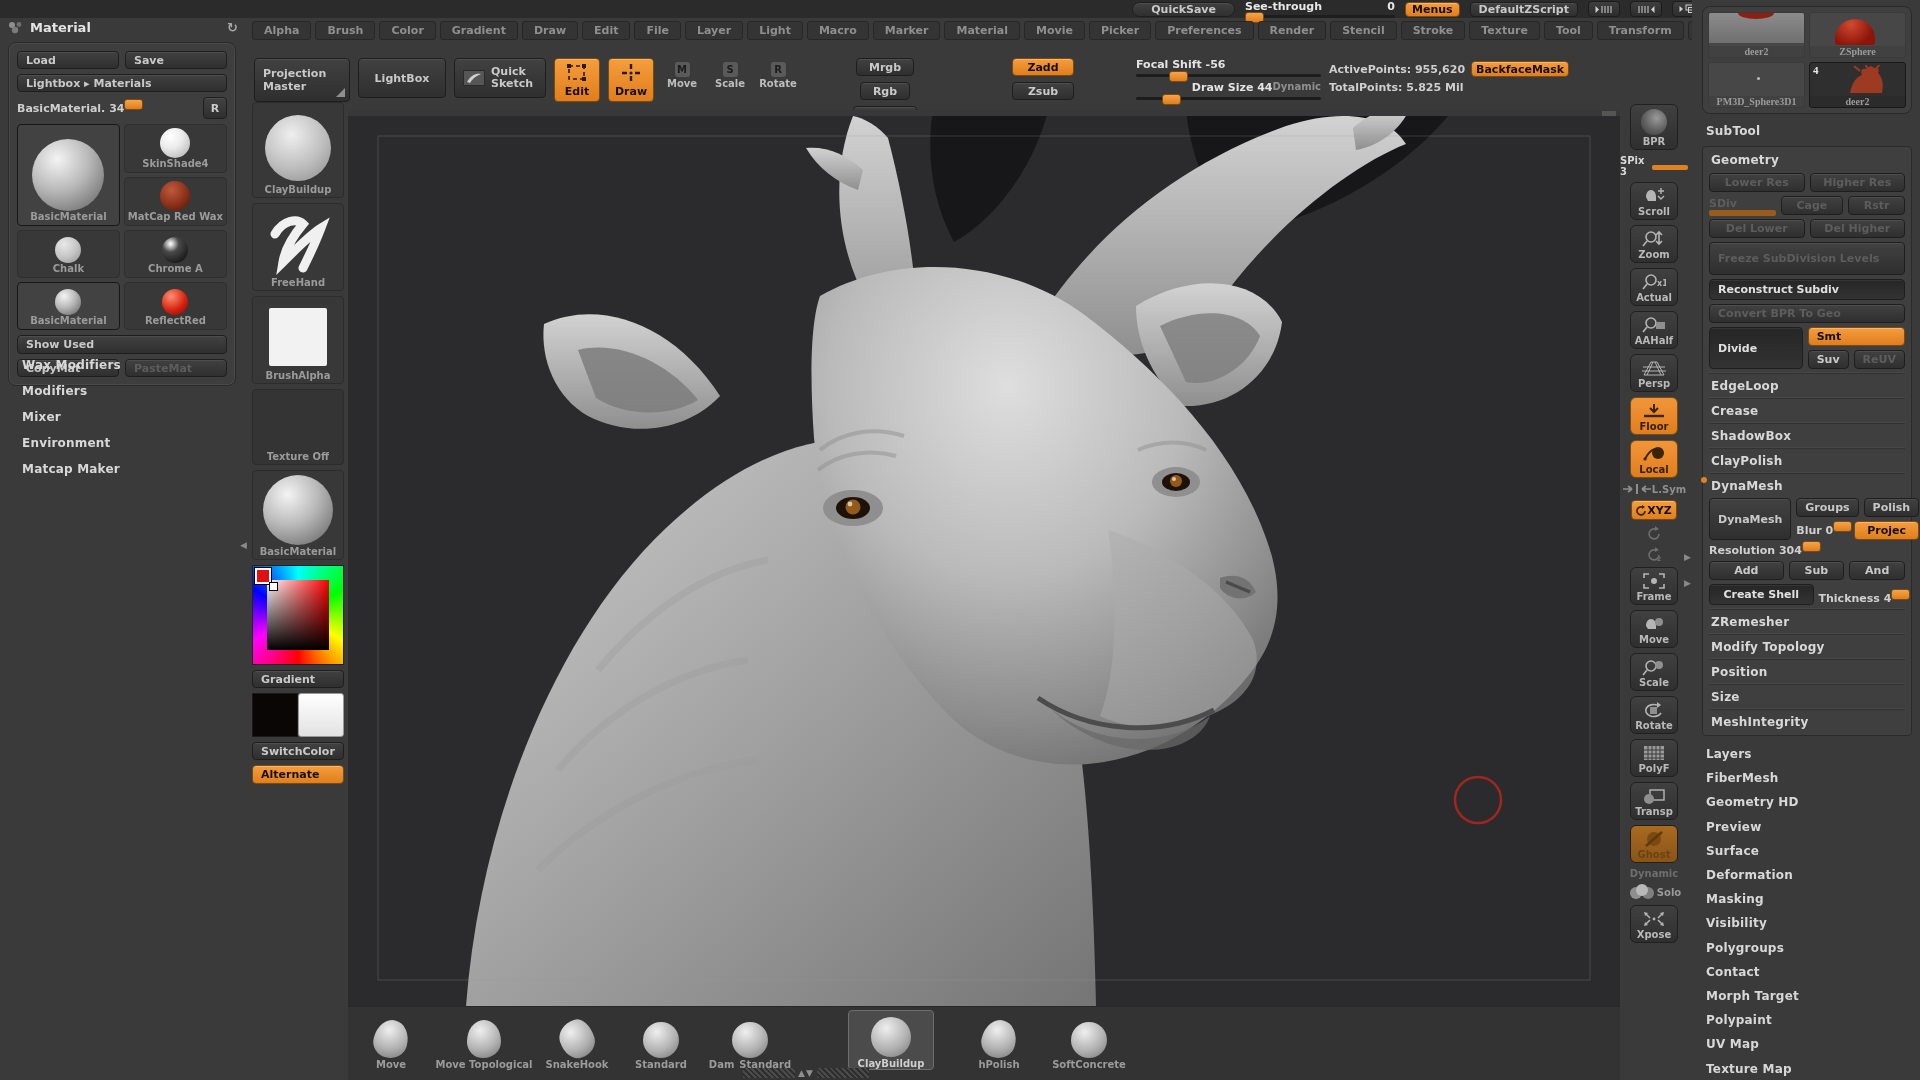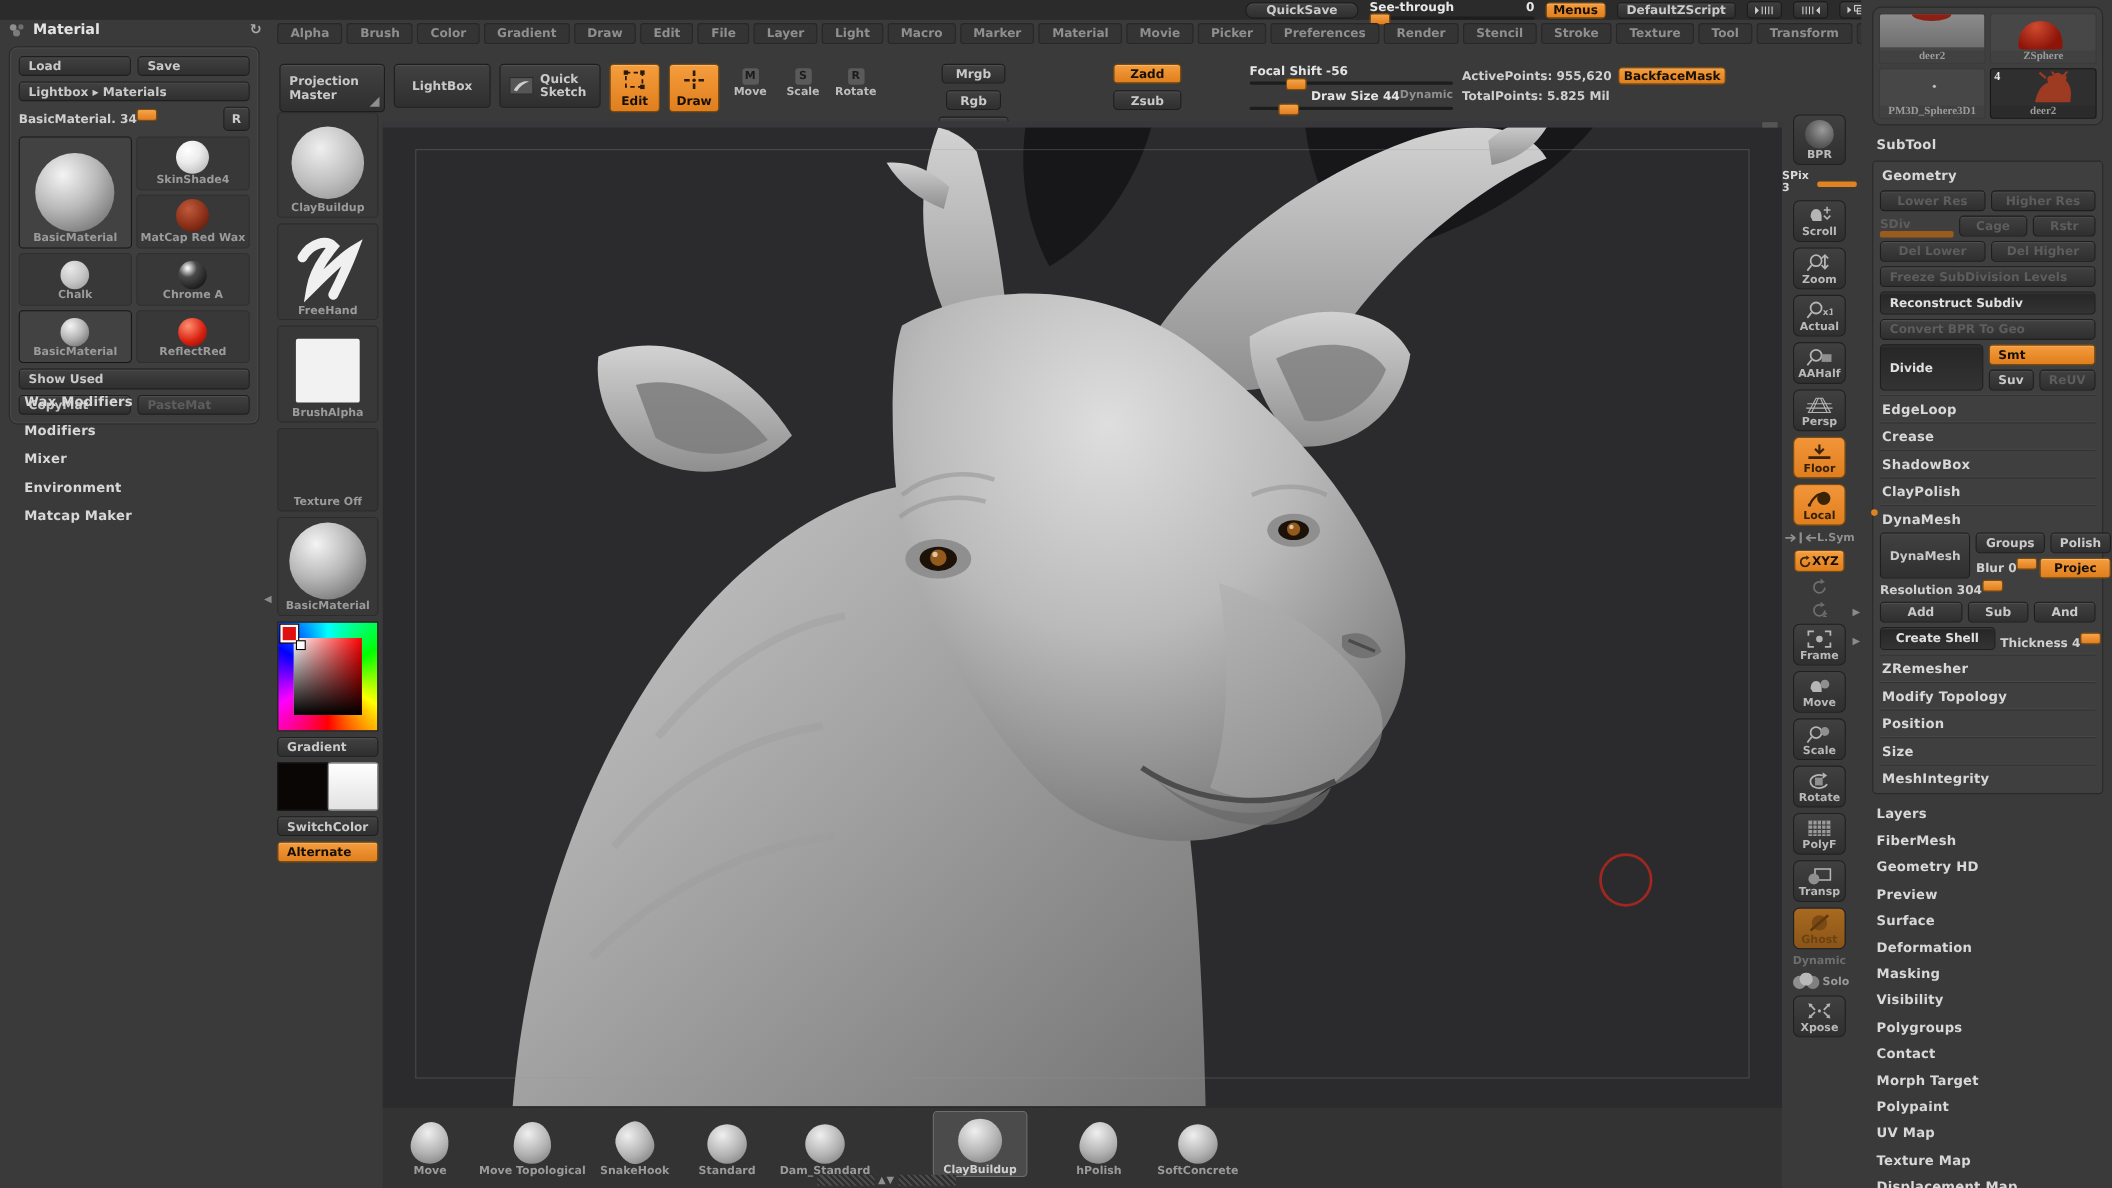--- a/index.html
+++ b/index.html
@@ -695,21 +695,21 @@
               <b style="width:100%"></b>
             </span>
         </span>
         <span class="b dis" style="flex:.8;height:19px">Cage</span>
         <span class="b dis" style="flex:.7;height:19px">Rstr</span>
       </div>
       <div class="grow">
         <span class="b dis">Del Lower</span>
         <span class="b dis">Del Higher</span>
       </div>
-      <span class="b dis" style="height:19px;justify-content:flex-start">Freeze SubDivision Levels</span>
+      <span class="b dis" style="height:33px;justify-content:flex-start">Freeze SubDivision Levels</span>
       <span class="b press" style="height:21px;justify-content:flex-start;color:#e0e0e0">Reconstruct Subdiv</span>
       <span class="b dis" style="height:19px;justify-content:flex-start">Convert BPR To Geo</span>
       <div class="grow" style="align-items:stretch">
         <span class="b press" style="flex:1.1;height:auto;min-height:42px;justify-content:flex-start;color:#e0e0e0">Divide</span>
         <span style="flex:1;display:flex;flex-direction:column;gap:4px">
           <span class="b acc" style="height:19px;justify-content:flex-start">Smt</span>
           <span class="grow">
             <span class="b" style="height:19px">Suv</span>
             <span class="b dis" style="height:19px">ReUV</span>
           </span>

